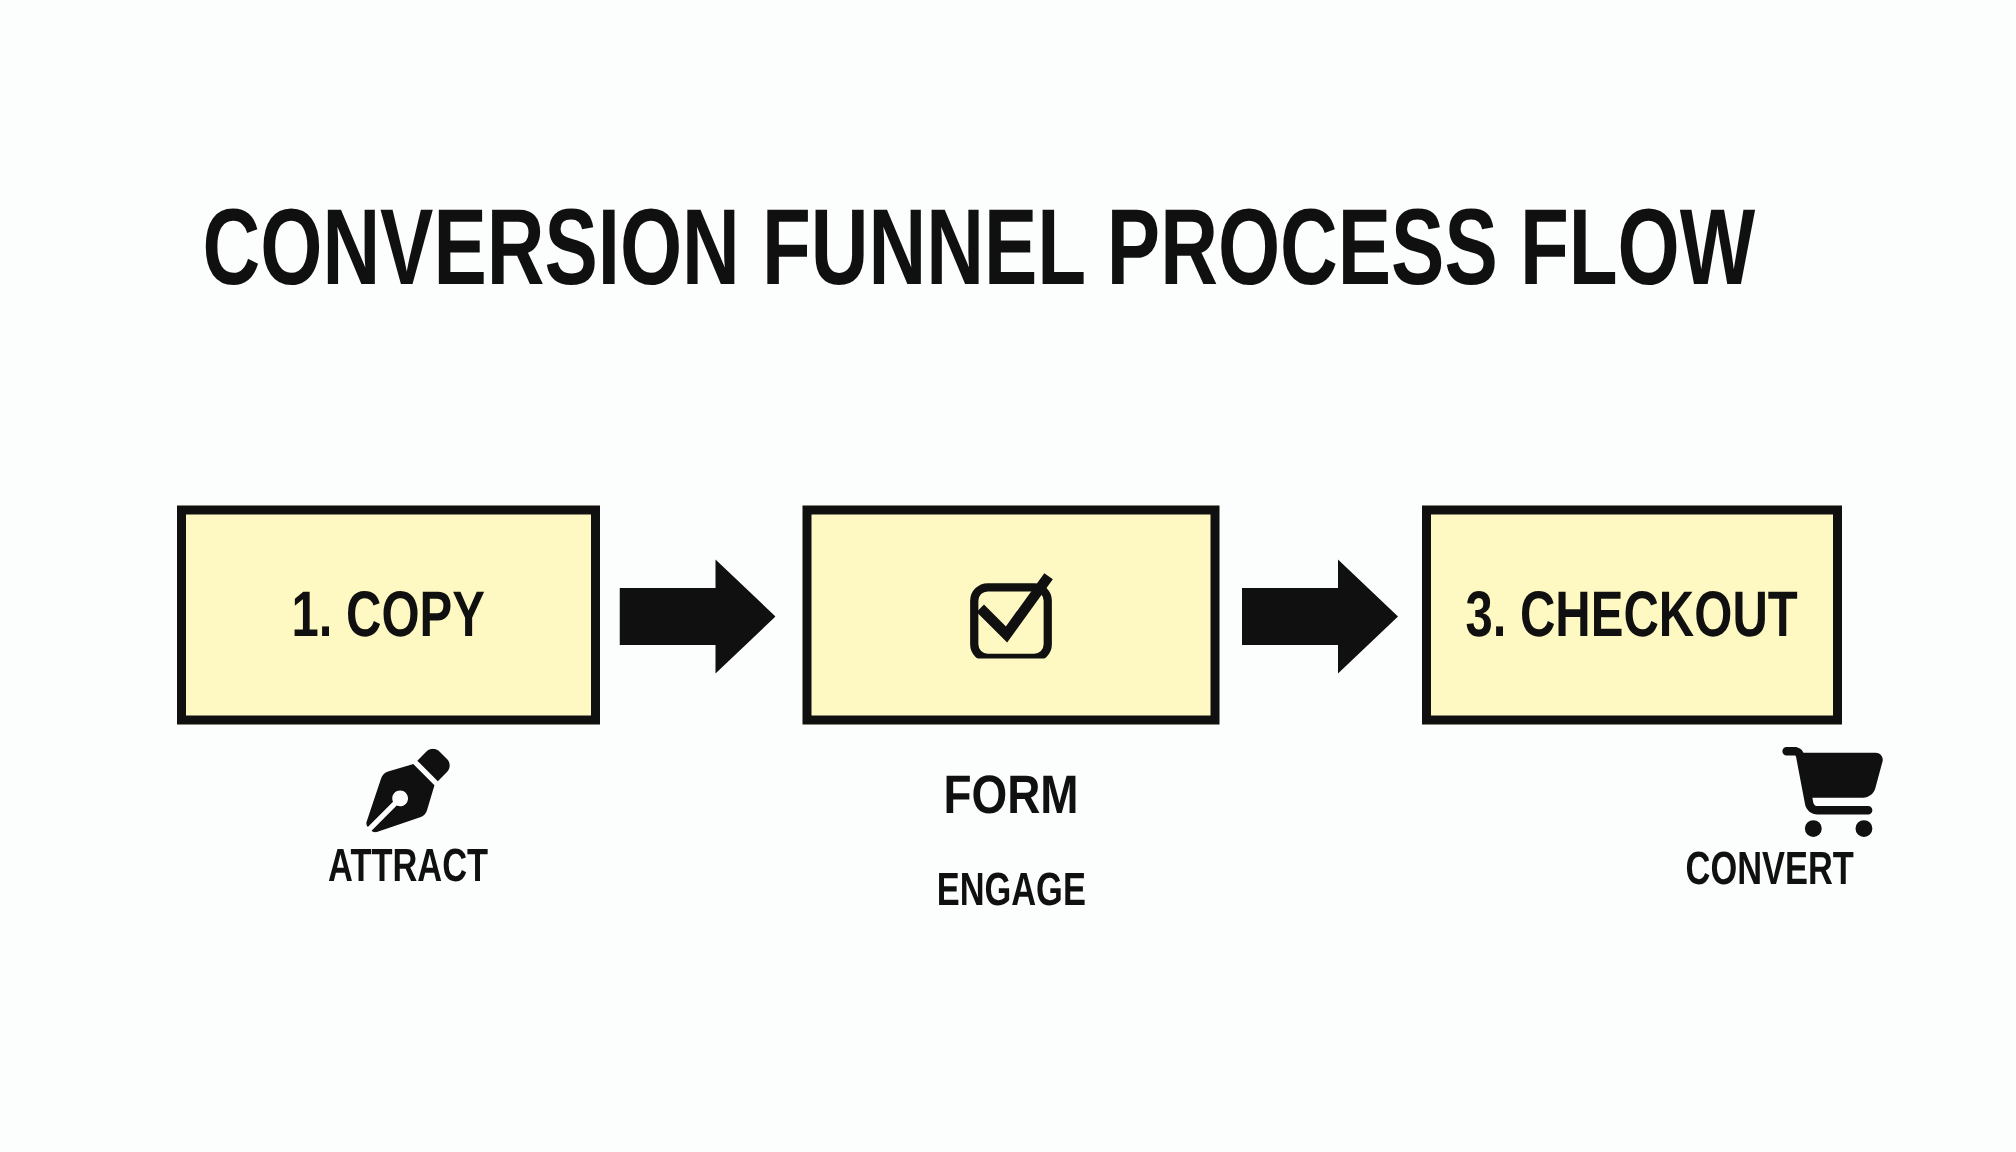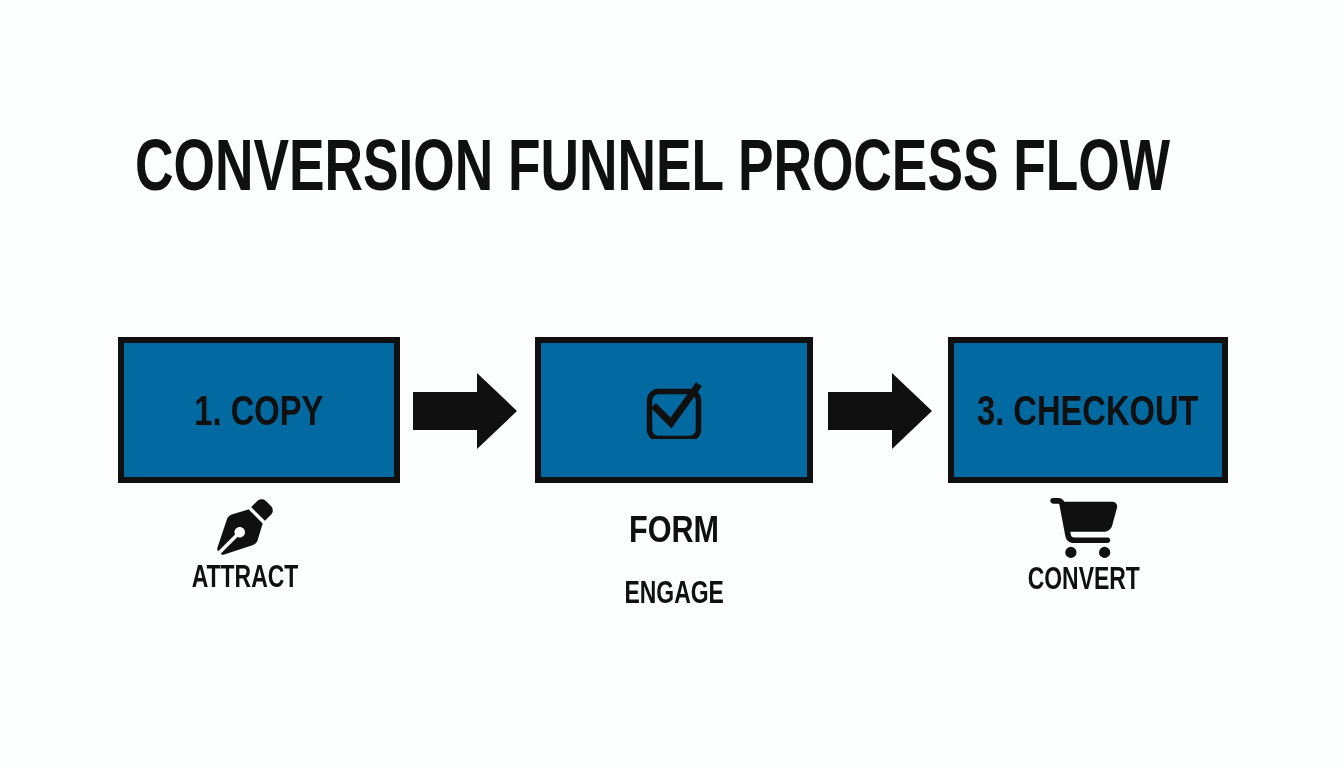--- a/index.html
+++ b/index.html
@@ -25,21 +25,21 @@
     white-space: nowrap;
     transform: scaleX(0.74);
     transform-origin: left center;
     color: #101010;
   }
   .box {
     position: absolute;
     top: 337px;
     height: 146px;
     border: 6px solid #101010;
-    background: #0369a1;
+    background: #fef9c3;
     display: flex;
     align-items: center;
     justify-content: center;
   }
   .box-copy     { left: 118px;  width: 282px; }
   .box-form     { left: 535px;  width: 278px; }
   .box-checkout { left: 948px;  width: 280px; text-align: right; }
   .box-text {
     display: inline-block;
     font-size: 43px;
@@ -54,23 +54,23 @@
     top: 371px;
     width: 104px;
     height: 80px;
   }
   .arrow-1 { left: 413px; }
   .arrow-2 { left: 828px; }
   .caption-group {
     position: absolute;
     text-align: center;
   }
-  .cg-attract  { left: 104px; top: 499px; width: 282px; }
+  .cg-attract  { left: 131px; top: 499px; width: 282px; }
   .cg-engage   { left: 535px; top: 512px; width: 278px; }
-  .cg-convert  { left: 944px; top: 498px; width: 280px; }
+  .cg-convert  { left: 976px; top: 498px; width: 280px; text-align: right; }
   .caption {
     display: inline-block;
     font-size: 31px;
     font-weight: 700;
     line-height: 1;
     white-space: nowrap;
     transform: scaleX(0.74);
     color: #101010;
   }
   .sub-label {

